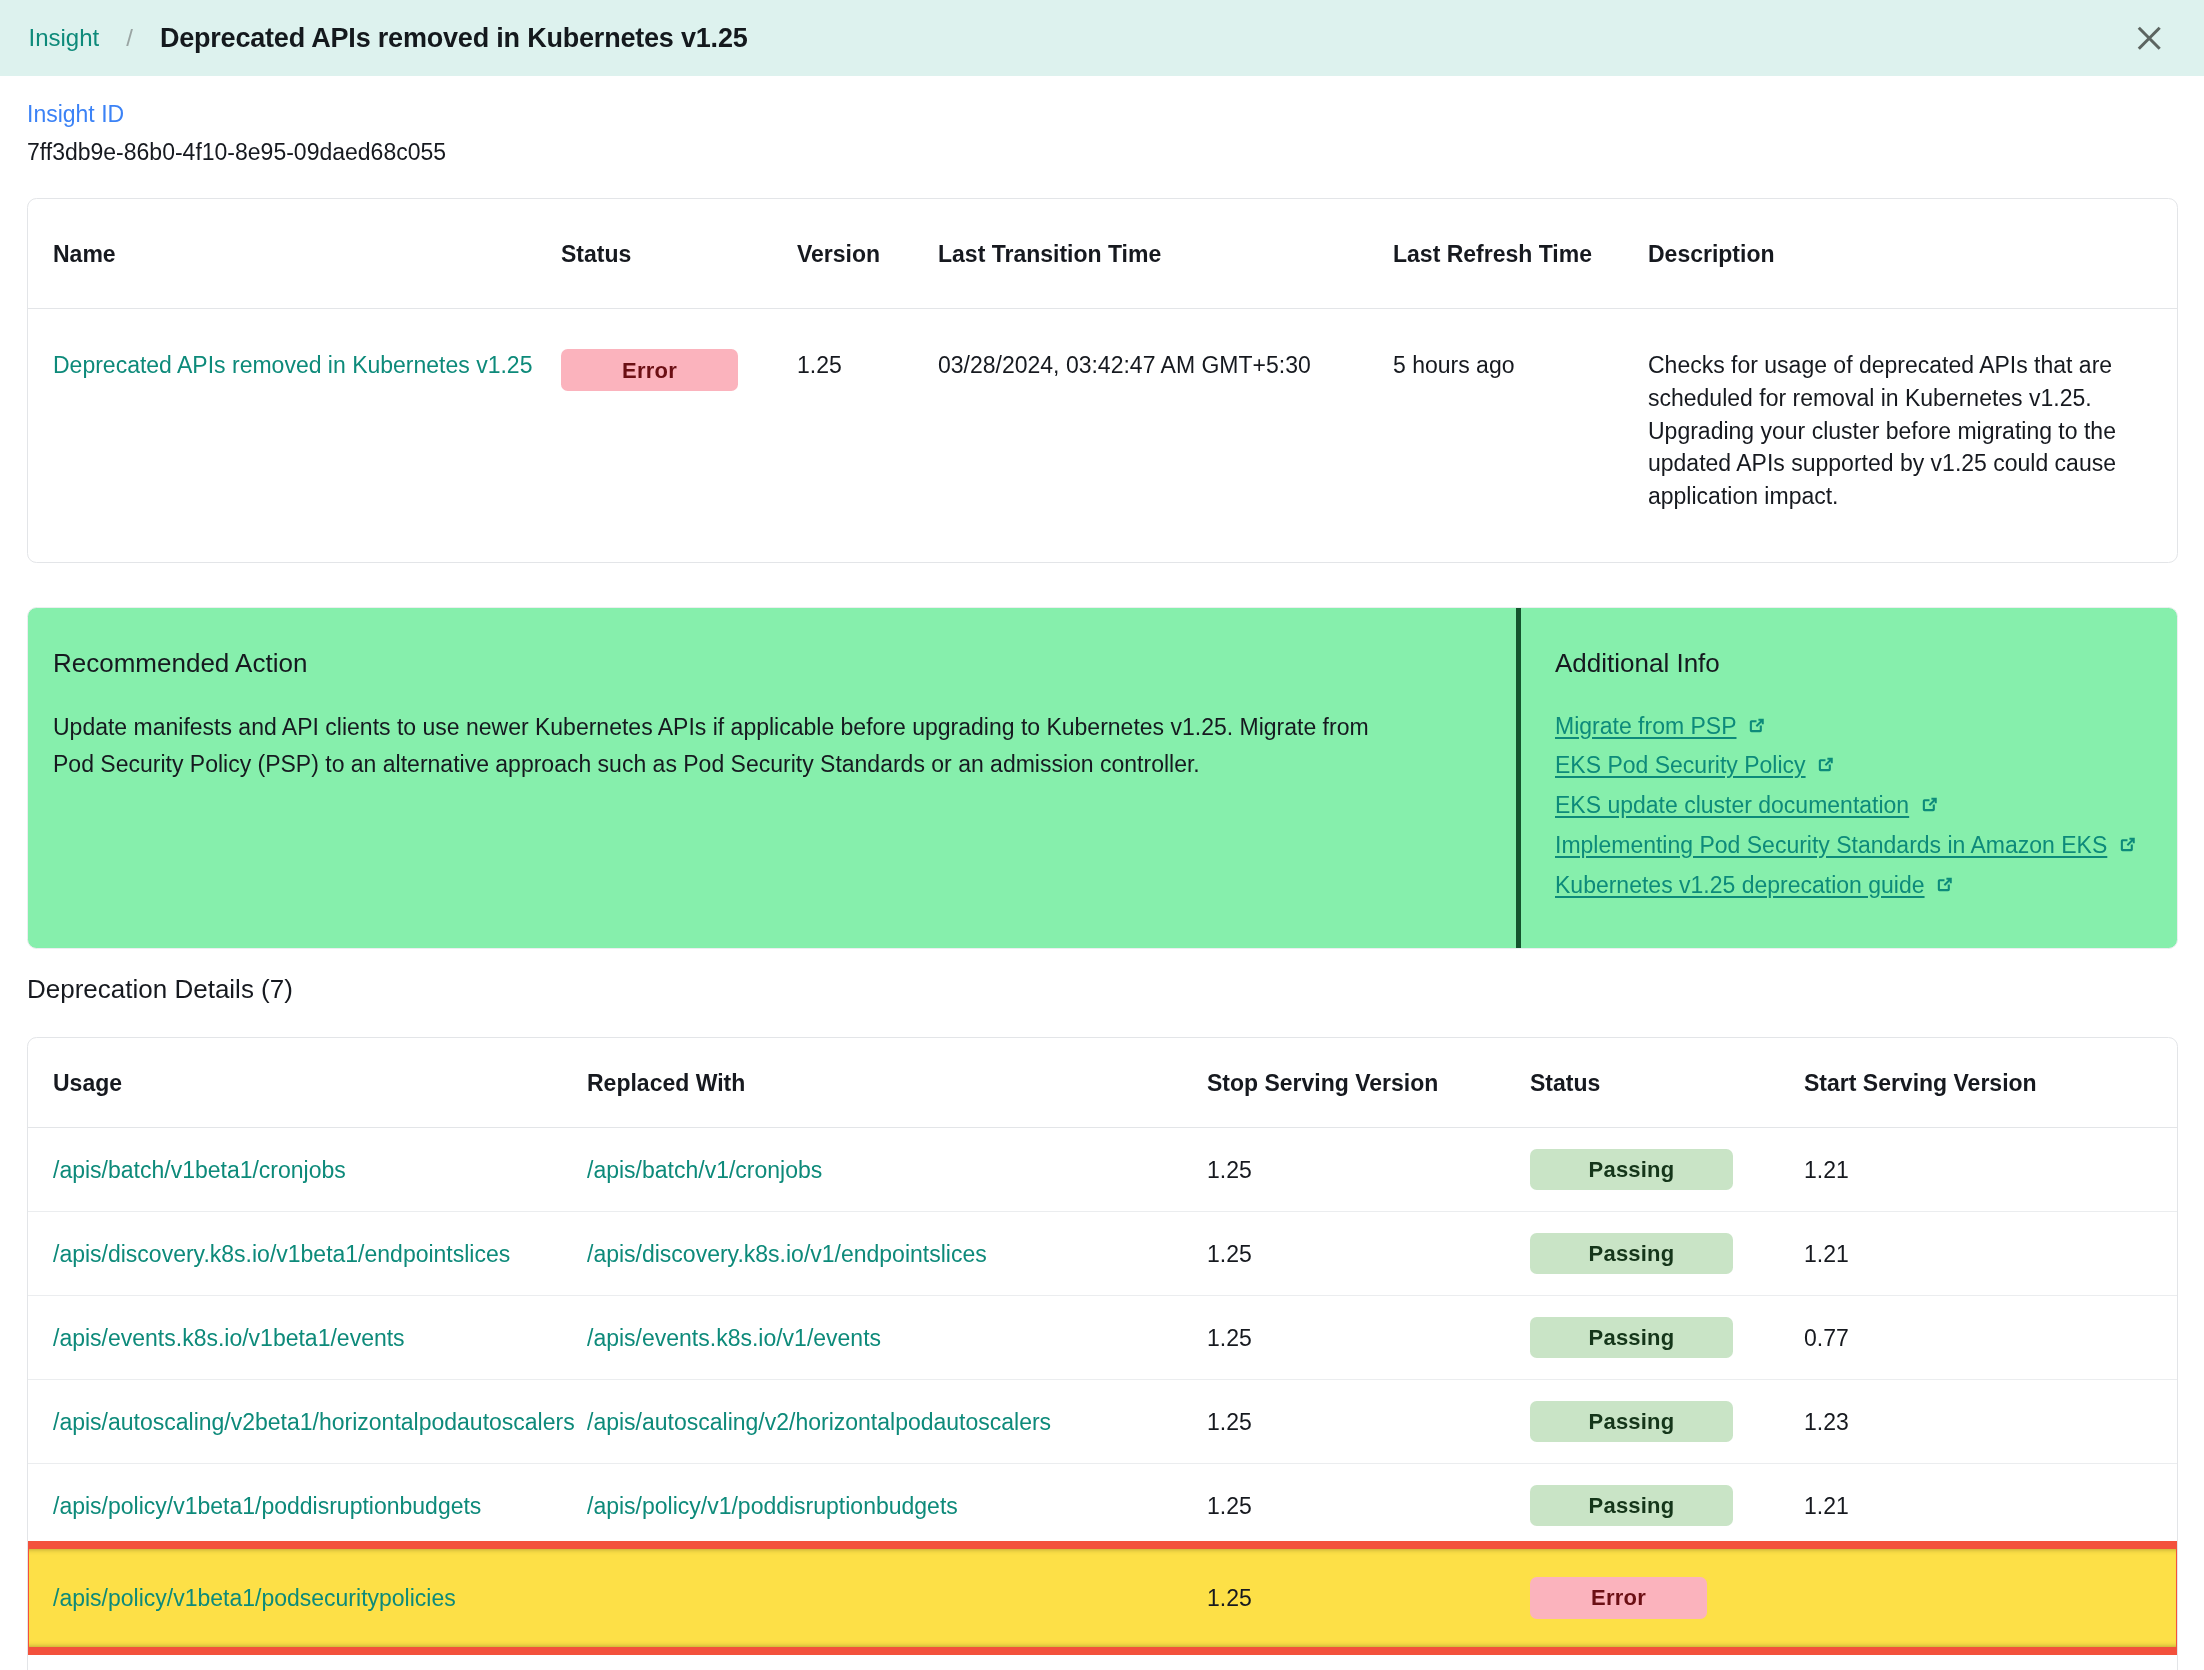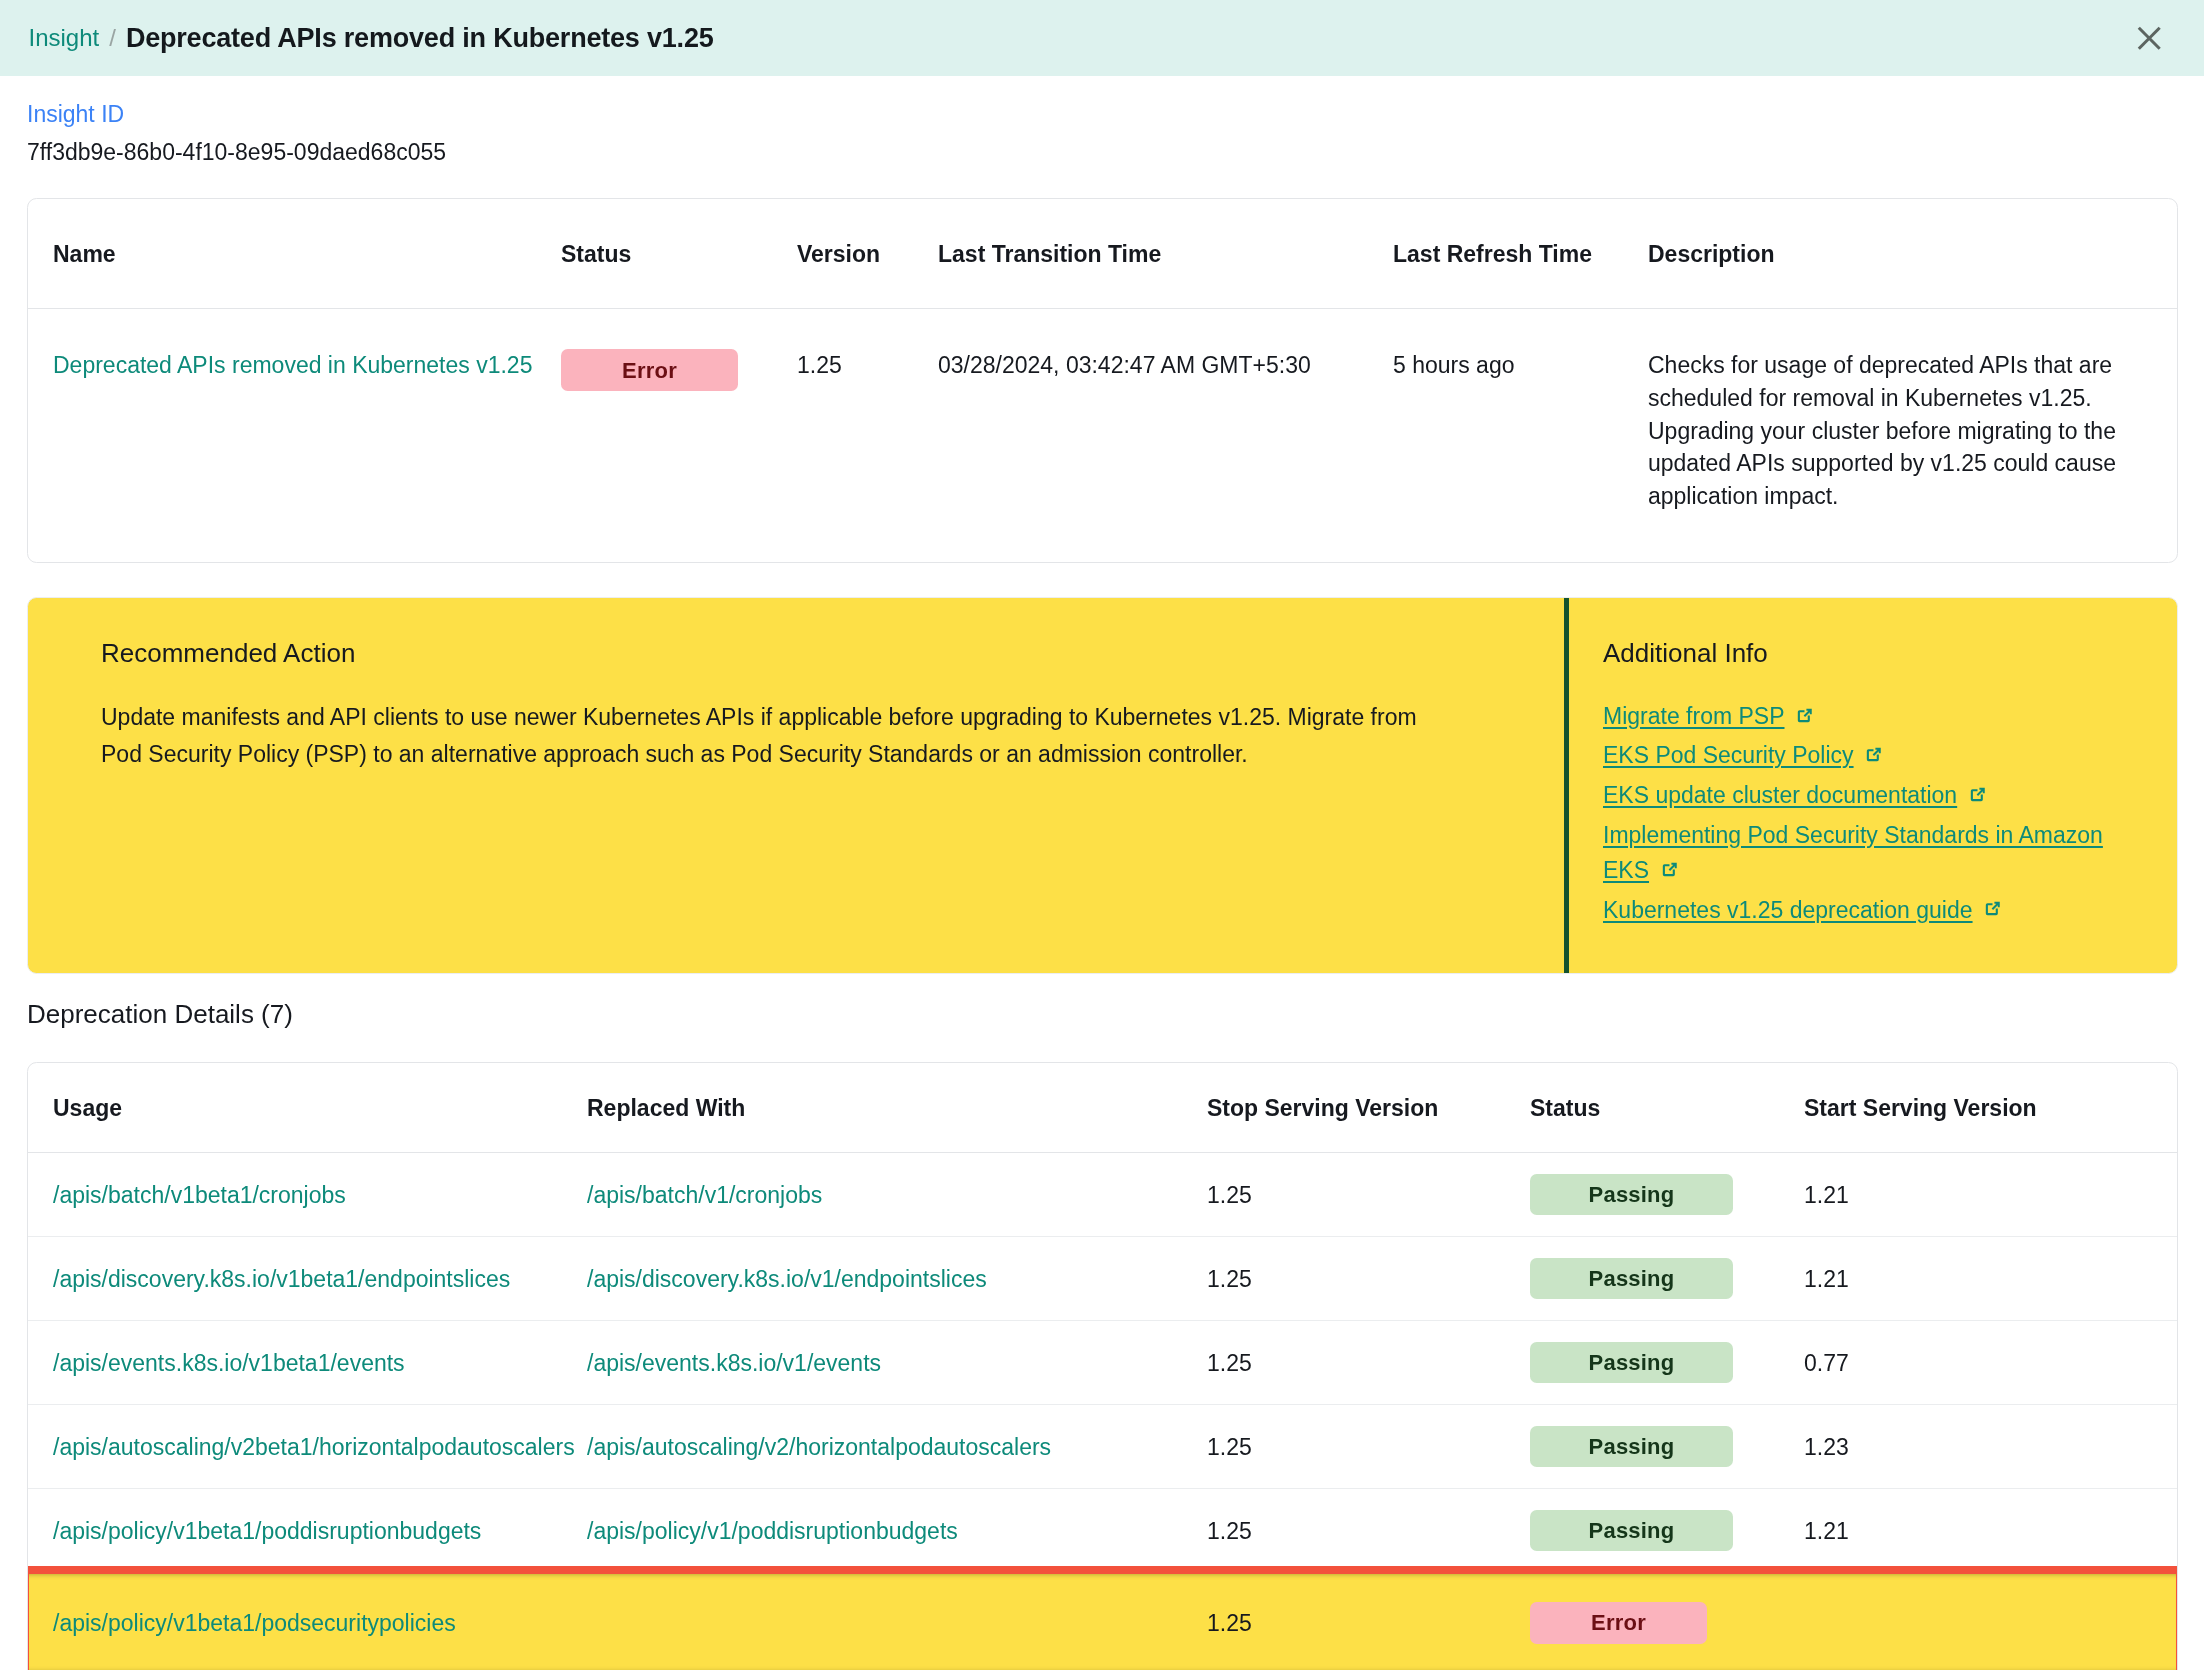--- a/index.html
+++ b/index.html
@@ -15,21 +15,21 @@
 
   
   .header-band {
     height: 76px;
     background: #ddf2ee;
     display: flex;
     align-items: center;
     padding: 0 32px 0 28.5px;
     position: relative;
   }
-  .breadcrumb { display: flex; align-items: center; gap: 10px; }
+  .breadcrumb { display: flex; align-items: center; gap: 27px; }
   .crumb-link {
     color: #0d8a7a;
     font-size: 24px;
     cursor: pointer;
   }
   .crumb-sep { color: #9aa5a3; font-size: 24px; }
   .crumb-current {
     font-size: 27px;
     font-weight: bold;
     color: #14191d;
@@ -123,27 +123,26 @@
   }
   .badge-passing {
     background: #c9e4c6;
     color: #15361a;
     width: 203px;
     height: 41px;
   }
 
   
   .info-panel {
-    margin-top: 34px;
-    background: #fde047;
+    margin-top: 44px;
+    background: #86efac;
     border: 1px solid #eceef0;
     border-radius: 9.5px;
     display: flex;
     min-height: 342px;
-    padding-left: 48px;
   }
   .info-left { flex: 0 0 1488px; padding: 40px 42px 44px 25px; }
   .info-right {
     flex: 1;
     padding: 40px 28.5px 44px 34px;
     border-left: 5px solid #14532d;
   }
   .panel-title {
     font-size: 26px;
     color: #16191f;

